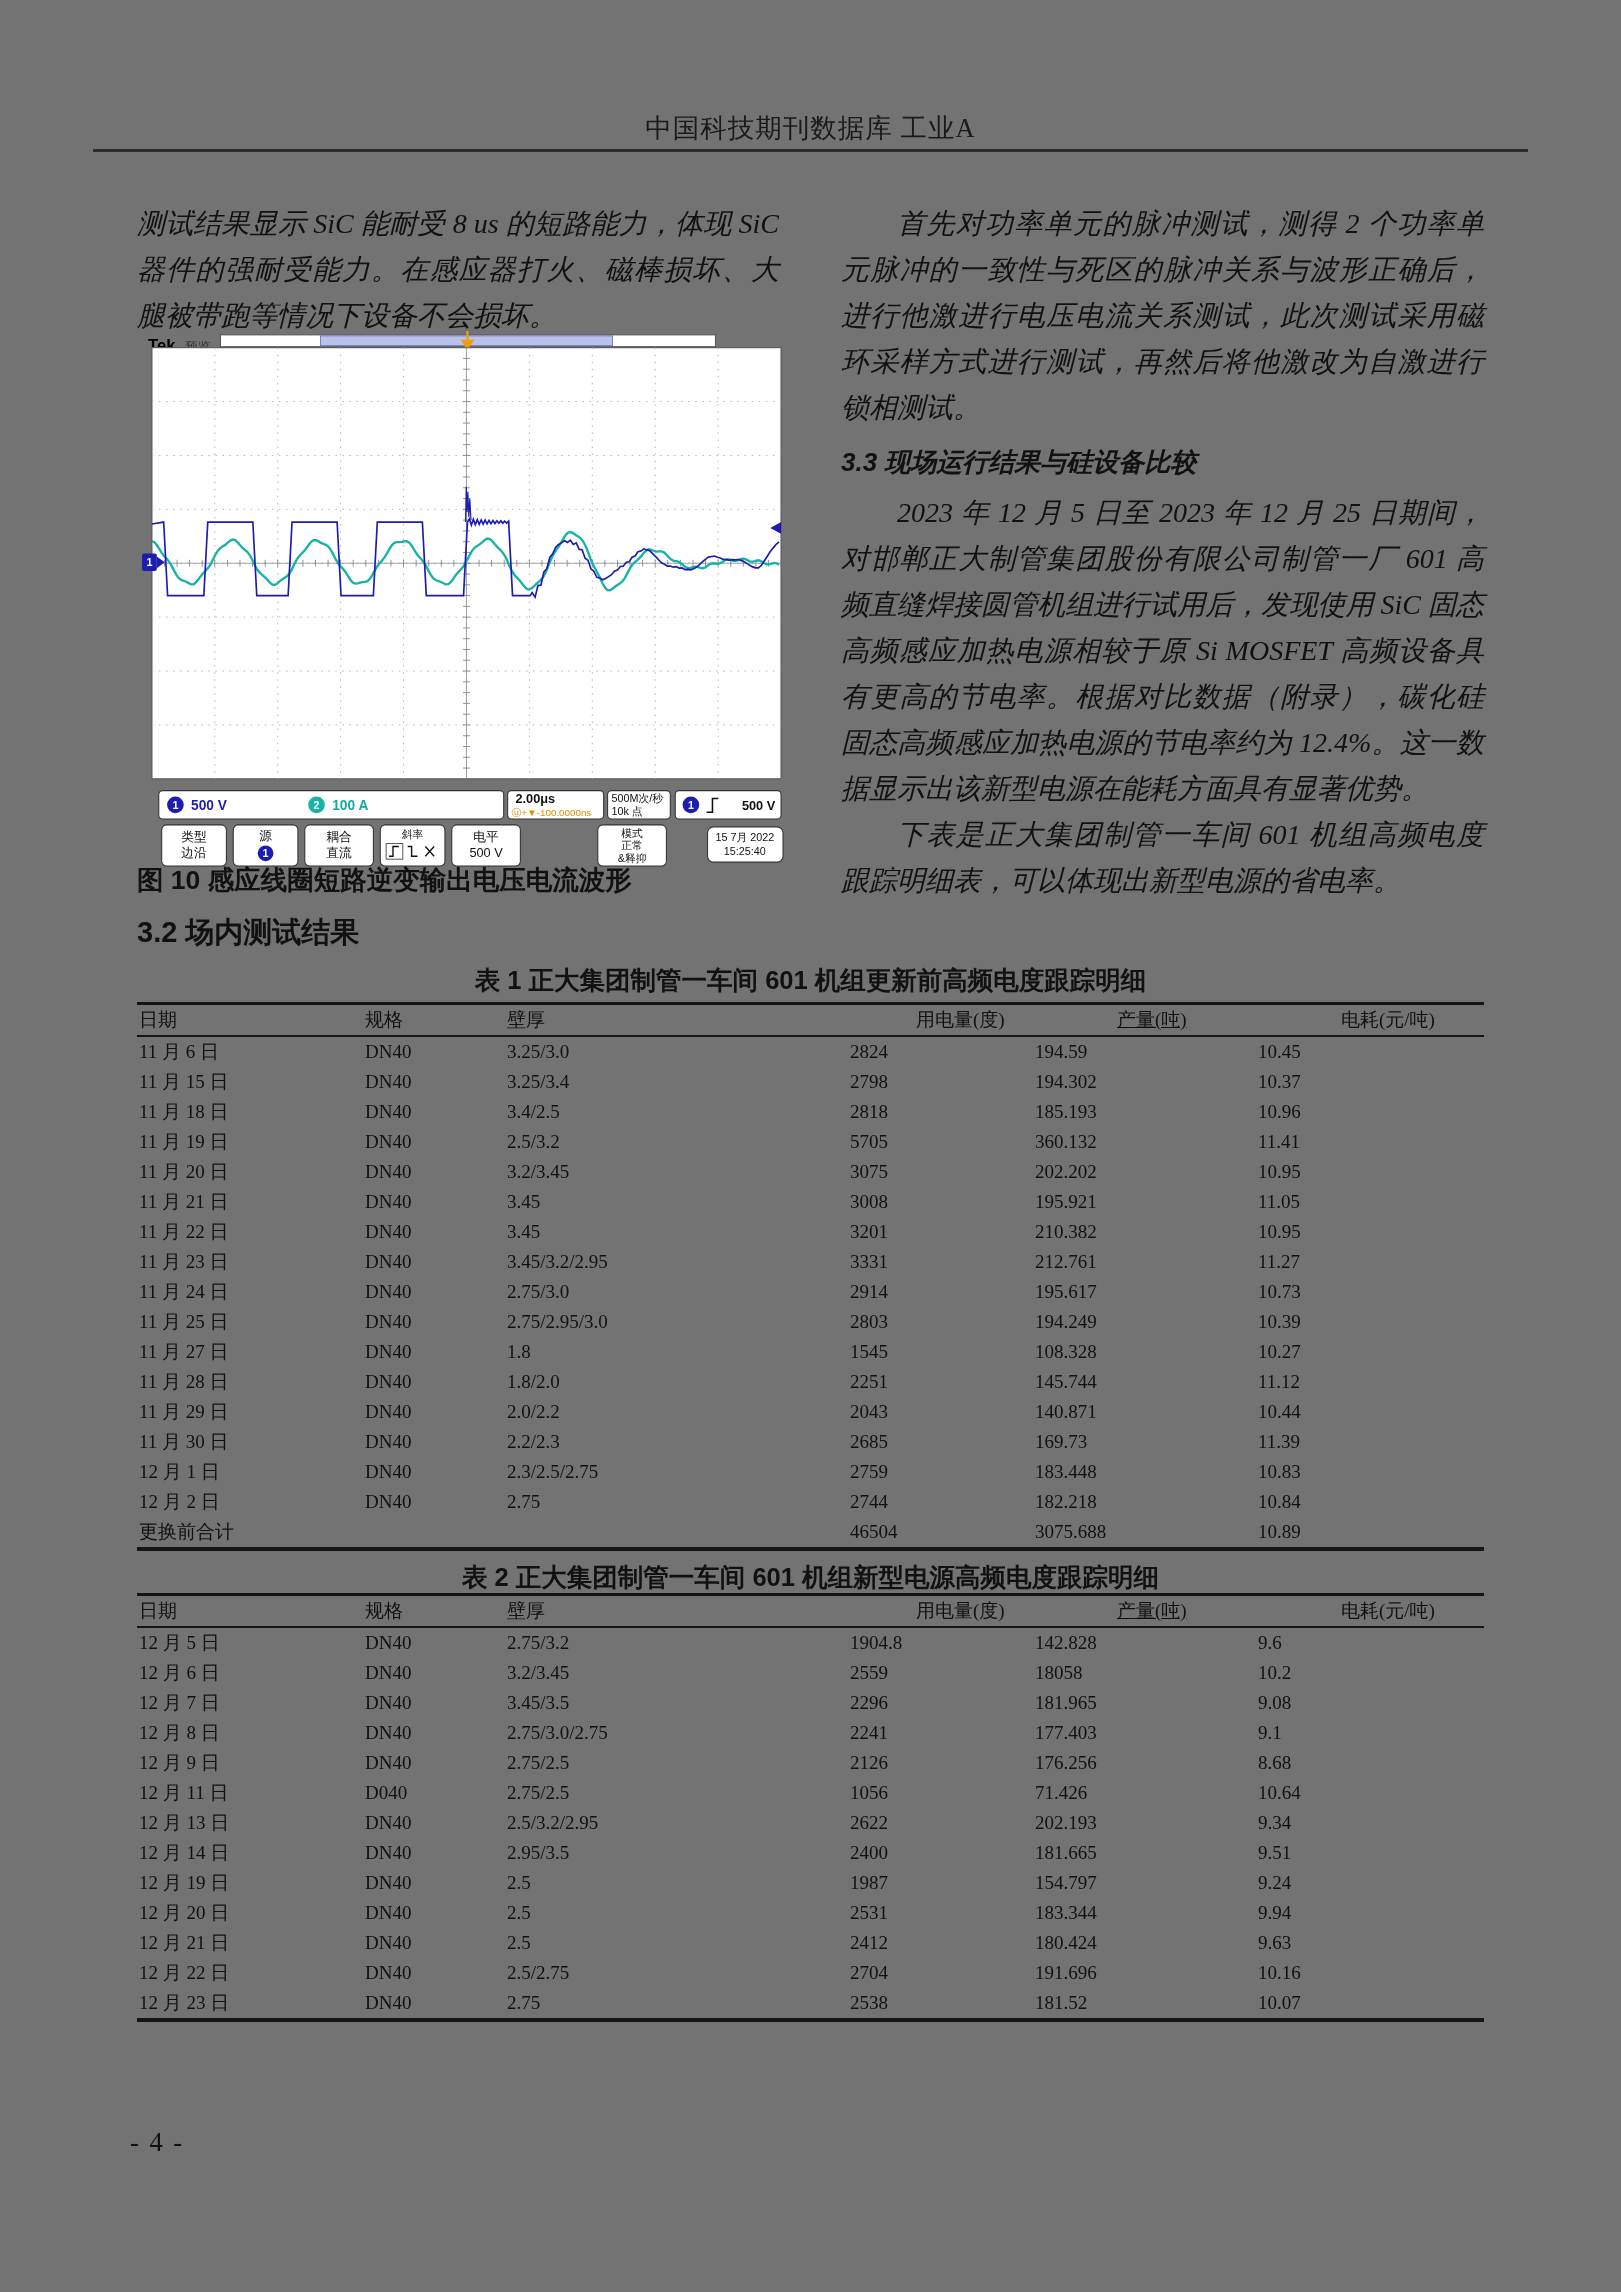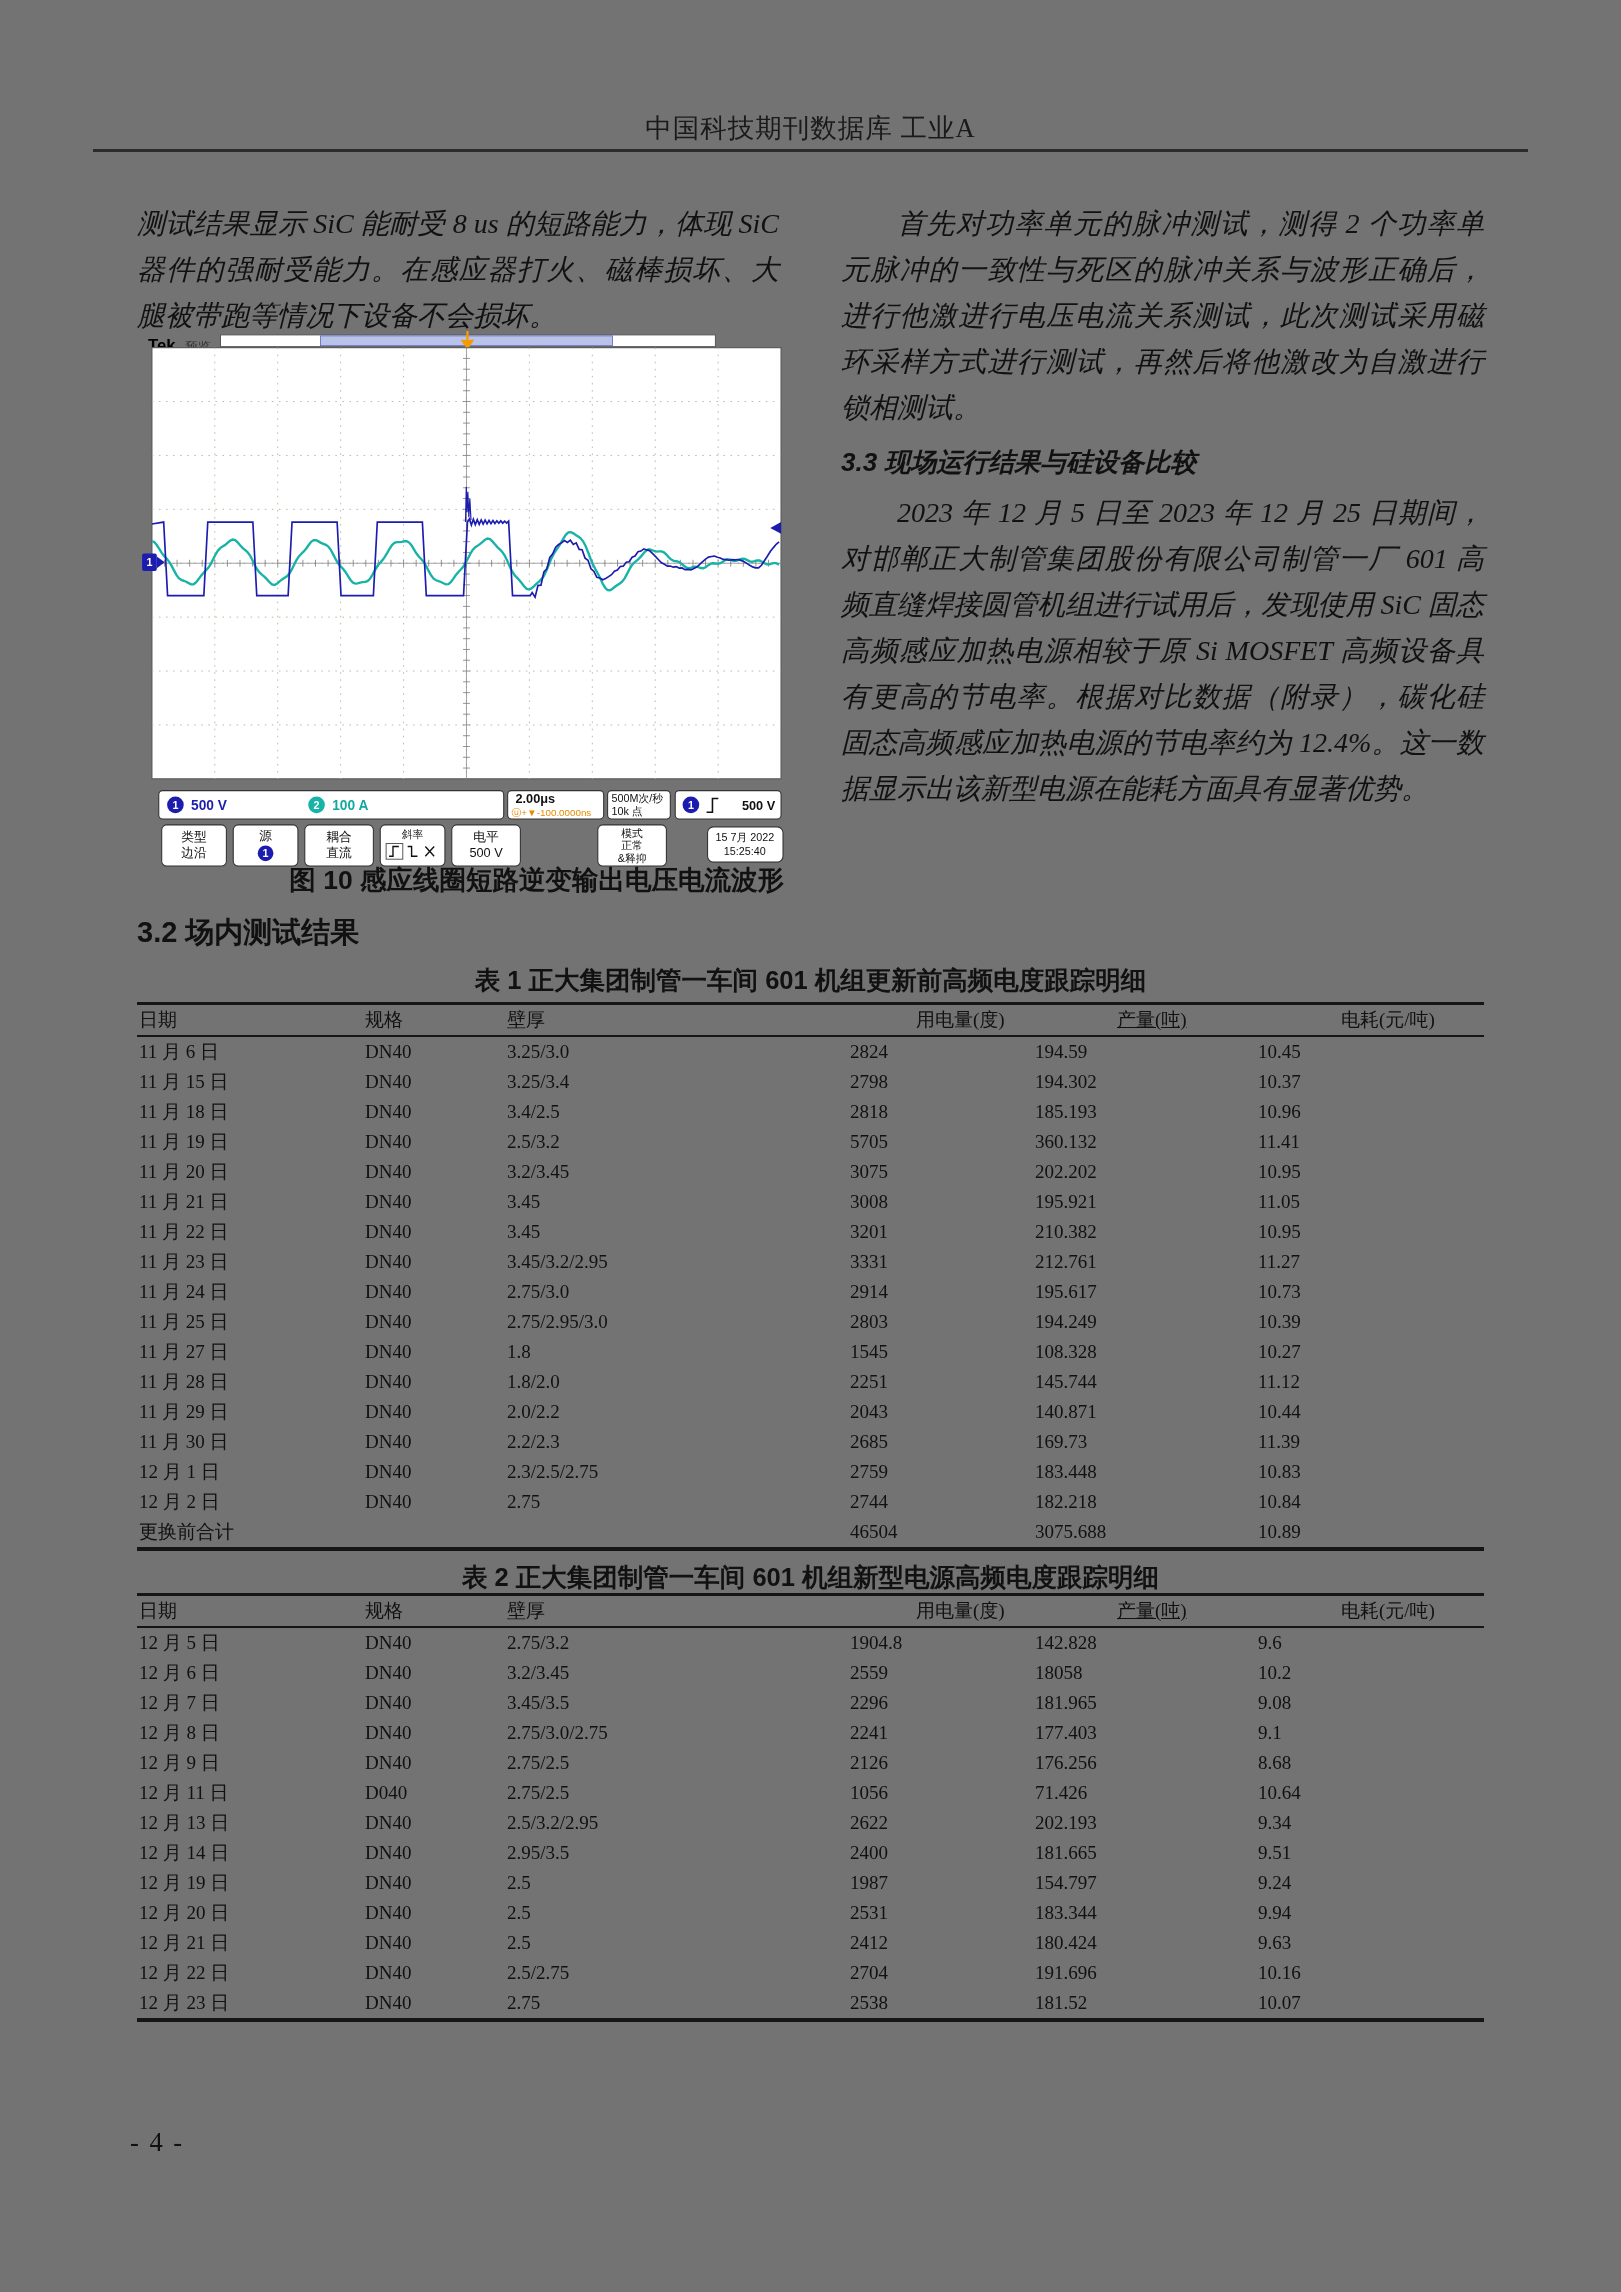--- a/index.html
+++ b/index.html
@@ -9,21 +9,21 @@
            font-size:26.5px;letter-spacing:1px;color:#1a1a1a;}
   .rule{position:absolute;left:93px;width:1435px;top:149px;height:2.9px;background:#2b2b2b;}
   .col{position:absolute;top:201px;font-size:28px;line-height:46px;text-align:justify;font-style:italic;}
   .col-left{left:137px;width:642px;}
   .col-right{left:841px;width:643px;}
   .para{margin:0;text-indent:2em;}
   .para.noindent{text-indent:0;}
   .hei{font-family:"Liberation Sans","DejaVu Sans",sans-serif;font-weight:700;}
   .h-33{font-size:26px;line-height:39px;margin:11.8px 0 7.8px 0;text-indent:0;text-align:left;}
   .scope{position:absolute;left:142px;top:330px;width:647px;height:539px;}
-  .fig-caption{position:absolute;left:137px;top:866px;width:647px;text-align:right;
+  .fig-caption{position:absolute;left:137px;top:866px;width:647px;text-align:left;
                font-size:26.5px;line-height:29px;}
   .h-32{position:absolute;left:137px;top:913px;font-size:29px;}
   .tbl-title{position:absolute;left:0;right:0;text-align:center;font-size:25.5px;}
   .tbl-title.t1{top:963px;}
   .tbl-title.t2{top:1560px;}
   .table{position:absolute;left:137px;width:1347px;border-top:3.9px solid #151515;
          border-bottom:4.9px solid #151515;font-size:19px;}
   .table.t1{top:1002px;}
   .table.t2{top:1593px;}
   .t-row{display:grid;grid-template-columns:226px 142px 343px 185px 223px 1fr;align-items:center;}
@@ -274,20 +274,21 @@
       <text x="615" y="536" text-anchor="middle" class="btxt-s">15:25:40</text>
     </g>
   </svg>
 
   <div class="fig-caption hei">图 10  感应线圈短路逆变输出电压电流波形</div>
 
   <div class="col col-right">
     <p class="para">首先对功率单元的脉冲测试，测得 2 个功率单元脉冲的一致性与死区的脉冲关系与波形正确后，进行他激进行电压电流关系测试，此次测试采用磁环采样方式进行测试，再然后将他激改为自激进行锁相测试。</p>
     <div class="hei h-33">3.3 现场运行结果与硅设备比较</div>
     <p class="para">2023 年 12 月 5 日至 2023 年 12 月 25 日期间，对邯郸正大制管集团股份有限公司制管一厂 601 高频直缝焊接圆管机组进行试用后，发现使用 SiC 固态高频感应加热电源相较于原 Si MOSFET 高频设备具有更高的节电率。根据对比数据（附录），碳化硅固态高频感应加热电源的节电率约为 12.4%。这一数据显示出该新型电源在能耗方面具有显著优势。</p>
+    <p class="para">下表是正大集团制管一车间 601 机组高频电度跟踪明细表，可以体现出新型电源的省电率。</p>
   </div>
 
   <div class="hei h-32">3.2 场内测试结果</div>
 
   <div class="tbl-title t1 hei">表 1  正大集团制管一车间 601 机组更新前高频电度跟踪明细</div>
   <div class="table t1" id="table1">
       <div class="t-head">
         <div class="t-row">
           <div class="t-cell c0">日期</div>
           <div class="t-cell c1">规格</div>

